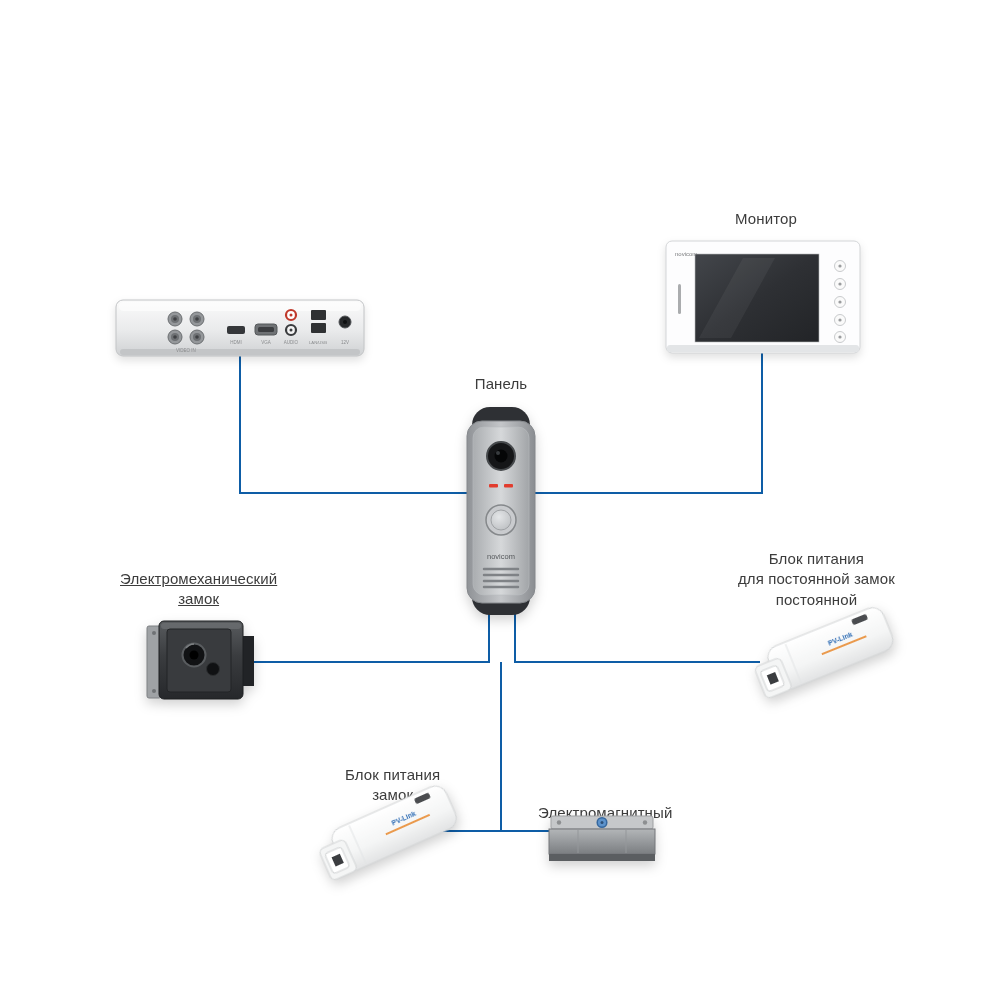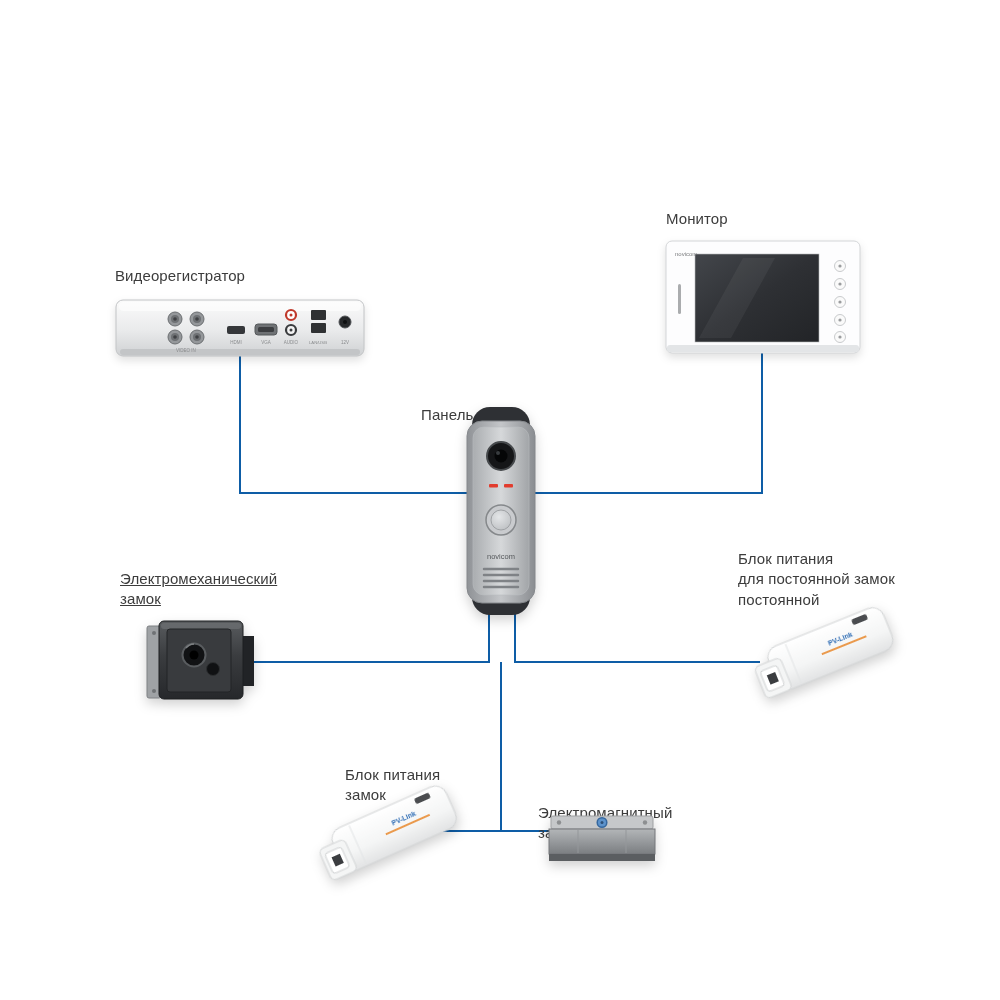--- a/index.html
+++ b/index.html
@@ -4,21 +4,21 @@
 <style>
   * { margin:0; padding:0; box-sizing:border-box; }
   html,body { background:#ffffff; }
   body { font-family:"Liberation Sans", sans-serif; }
   .stage { position:relative; width:1000px; height:1000px; background:#ffffff; overflow:hidden; }
   .lines-layer { position:absolute; left:0; top:0; width:1000px; height:1000px; pointer-events:none; }
   .device { position:absolute; }
   .device svg { display:block; }
   .shadowed { filter:drop-shadow(0 5px 6px rgba(0,0,0,0.18)); }
   .soft-shadow { filter:drop-shadow(0 4px 4px rgba(0,0,0,0.12)); }
-  .label { position:absolute; color:#3c3c3c; font-size:15px; line-height:1.35; letter-spacing:0.1px; }
+  .label { position:absolute; color:#3c3c3c; font-size:15px; line-height:1.35; letter-spacing:0.1px;text-align:center; }
   .label.center { }
   .rot-psu-right { transform:rotate(-22deg); transform-origin:50% 50%; }
   .rot-psu-bottom { transform:rotate(-24deg); transform-origin:50% 50%; }
   svg text { font-family:"Liberation Sans", sans-serif; }
 </style>
 </head>
 <body>
 
 <div class="stage">
 
@@ -70,23 +70,20 @@
     <g stroke="#0e5da6" stroke-width="2" fill="none">
       <path d="M240 354 V493 H470"></path>
       <path d="M762 352 V493 H532"></path>
       <path d="M489 608 V662 H252"></path>
       <path d="M515 608 V662 H760"></path>
       <path d="M501 662 V831"></path>
       <path d="M432 831 H552"></path>
     </g>
   </svg>
 
-  <div class="label center" style="left:115px; top:266px; width:250px;">
-    <div>Видеорегистратор</div>
-  </div>
 
   <div class="device soft-shadow" style="left:115px; top:297px;">
     <svg width="250" height="63" viewBox="0 0 250 63">
       <rect x="1" y="3" width="248" height="56" rx="7" fill="url(#dvrBody)" stroke="#c2c4c6"></rect>
       <rect x="4" y="5" width="242" height="9" rx="4.5" fill="#ffffff" opacity="0.55"></rect>
       <rect x="5" y="52" width="240" height="6" rx="3" fill="#c3c5c7"></rect>
 
       <g>
         <g>
           <circle cx="60" cy="22" r="7" fill="#94979a" stroke="#6b6e71"></circle>
@@ -158,21 +155,21 @@
         <circle cx="175" cy="62" r="5.5" fill="#fafafa" stroke="#c9cbcd"></circle>
           <circle cx="175" cy="62" r="1.6" fill="#9a9c9e"></circle>
         <circle cx="175" cy="80" r="5.5" fill="#fafafa" stroke="#c9cbcd"></circle>
           <circle cx="175" cy="80" r="1.6" fill="#9a9c9e"></circle>
         <circle cx="175" cy="97" r="5.5" fill="#fafafa" stroke="#c9cbcd"></circle>
           <circle cx="175" cy="97" r="1.6" fill="#9a9c9e"></circle>
       </g>
     </svg>
   </div>
 
-  <div class="label center" style="left:421px; top:374px; width:160px;margin-top:31px;">
+  <div class="label center" style="left:421px; top:374px; width:160px;">
     <div>Панель</div>
   </div>
 
   <div class="device shadowed" style="left:462px; top:407px;">
     <svg width="78" height="210" viewBox="0 0 78 210">
       <rect x="10" y="0" width="58" height="208" rx="18" fill="#2e3034"></rect>
       <rect x="5" y="14" width="68" height="182" rx="15" fill="url(#panelG)" stroke="#85888c"></rect>
       <rect x="11" y="20" width="56" height="168" rx="11" fill="url(#panelInner)" stroke="#b9bcc0" stroke-width="0.6"></rect>
       <g>
         <circle cx="39" cy="49" r="14" fill="#151618" stroke="#46494c" stroke-width="2"></circle>

